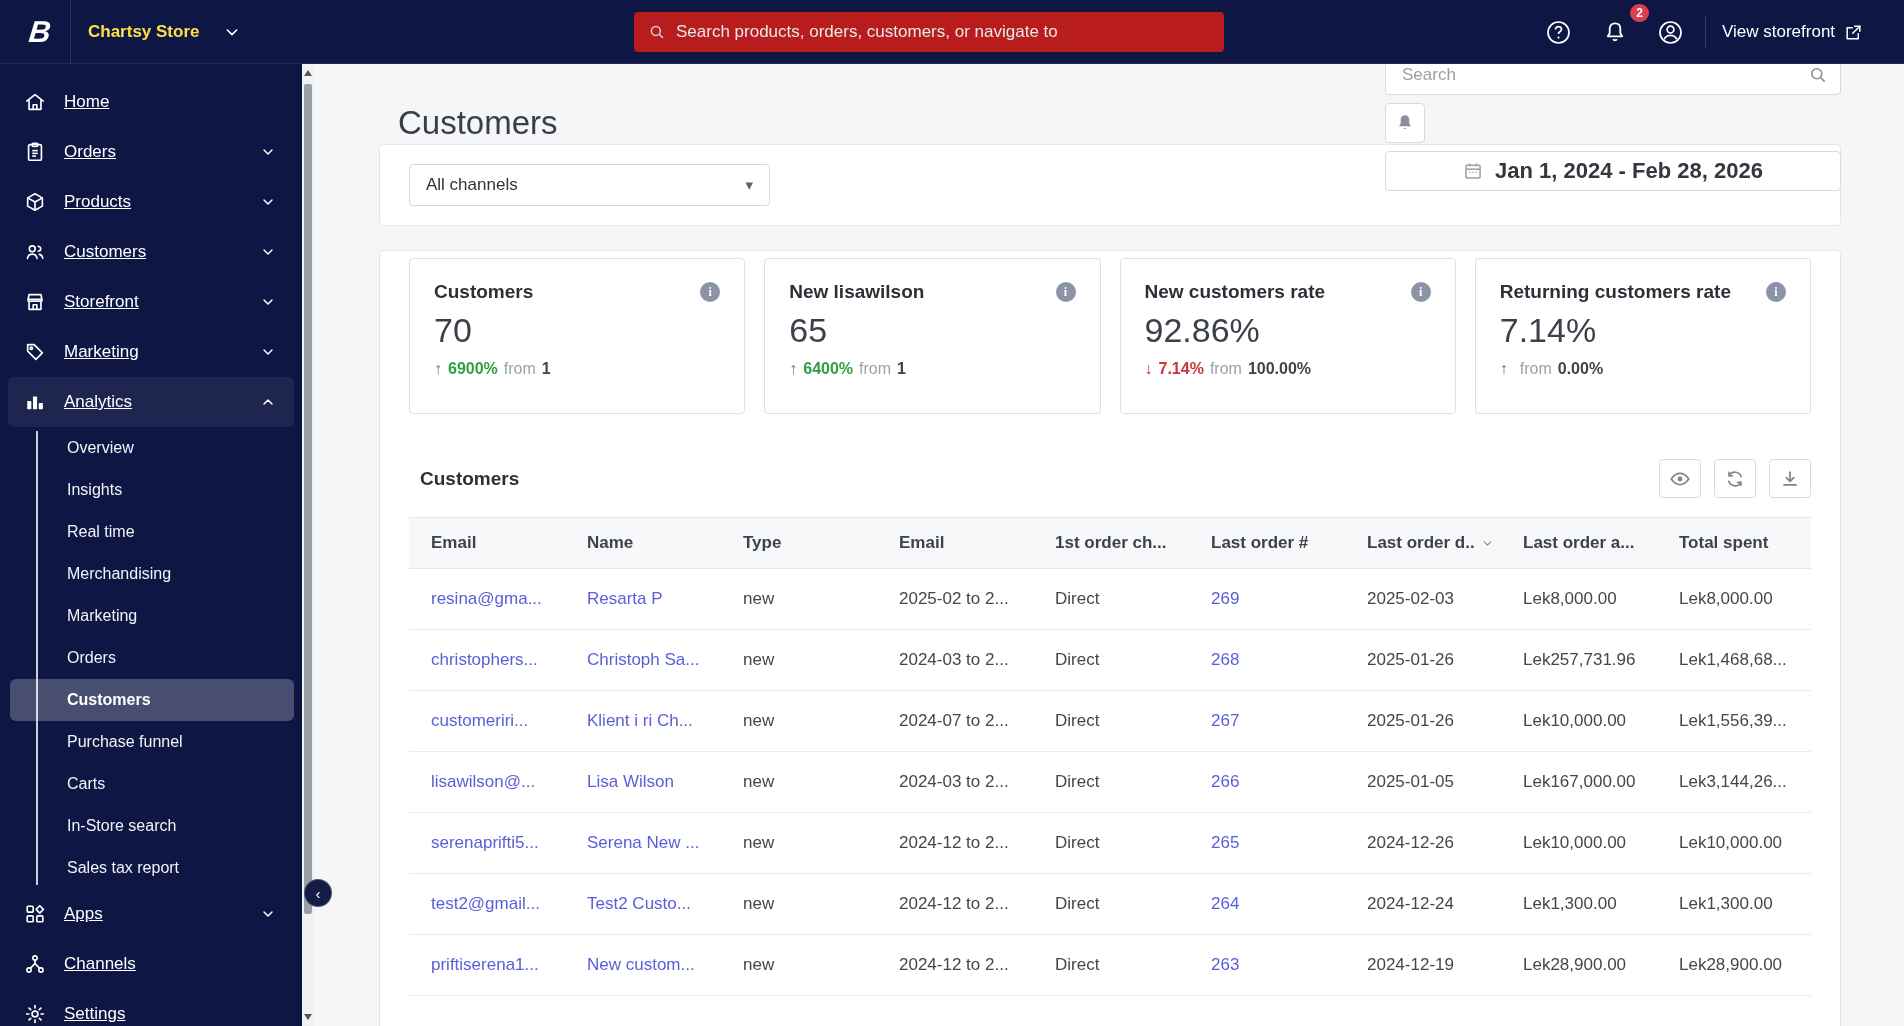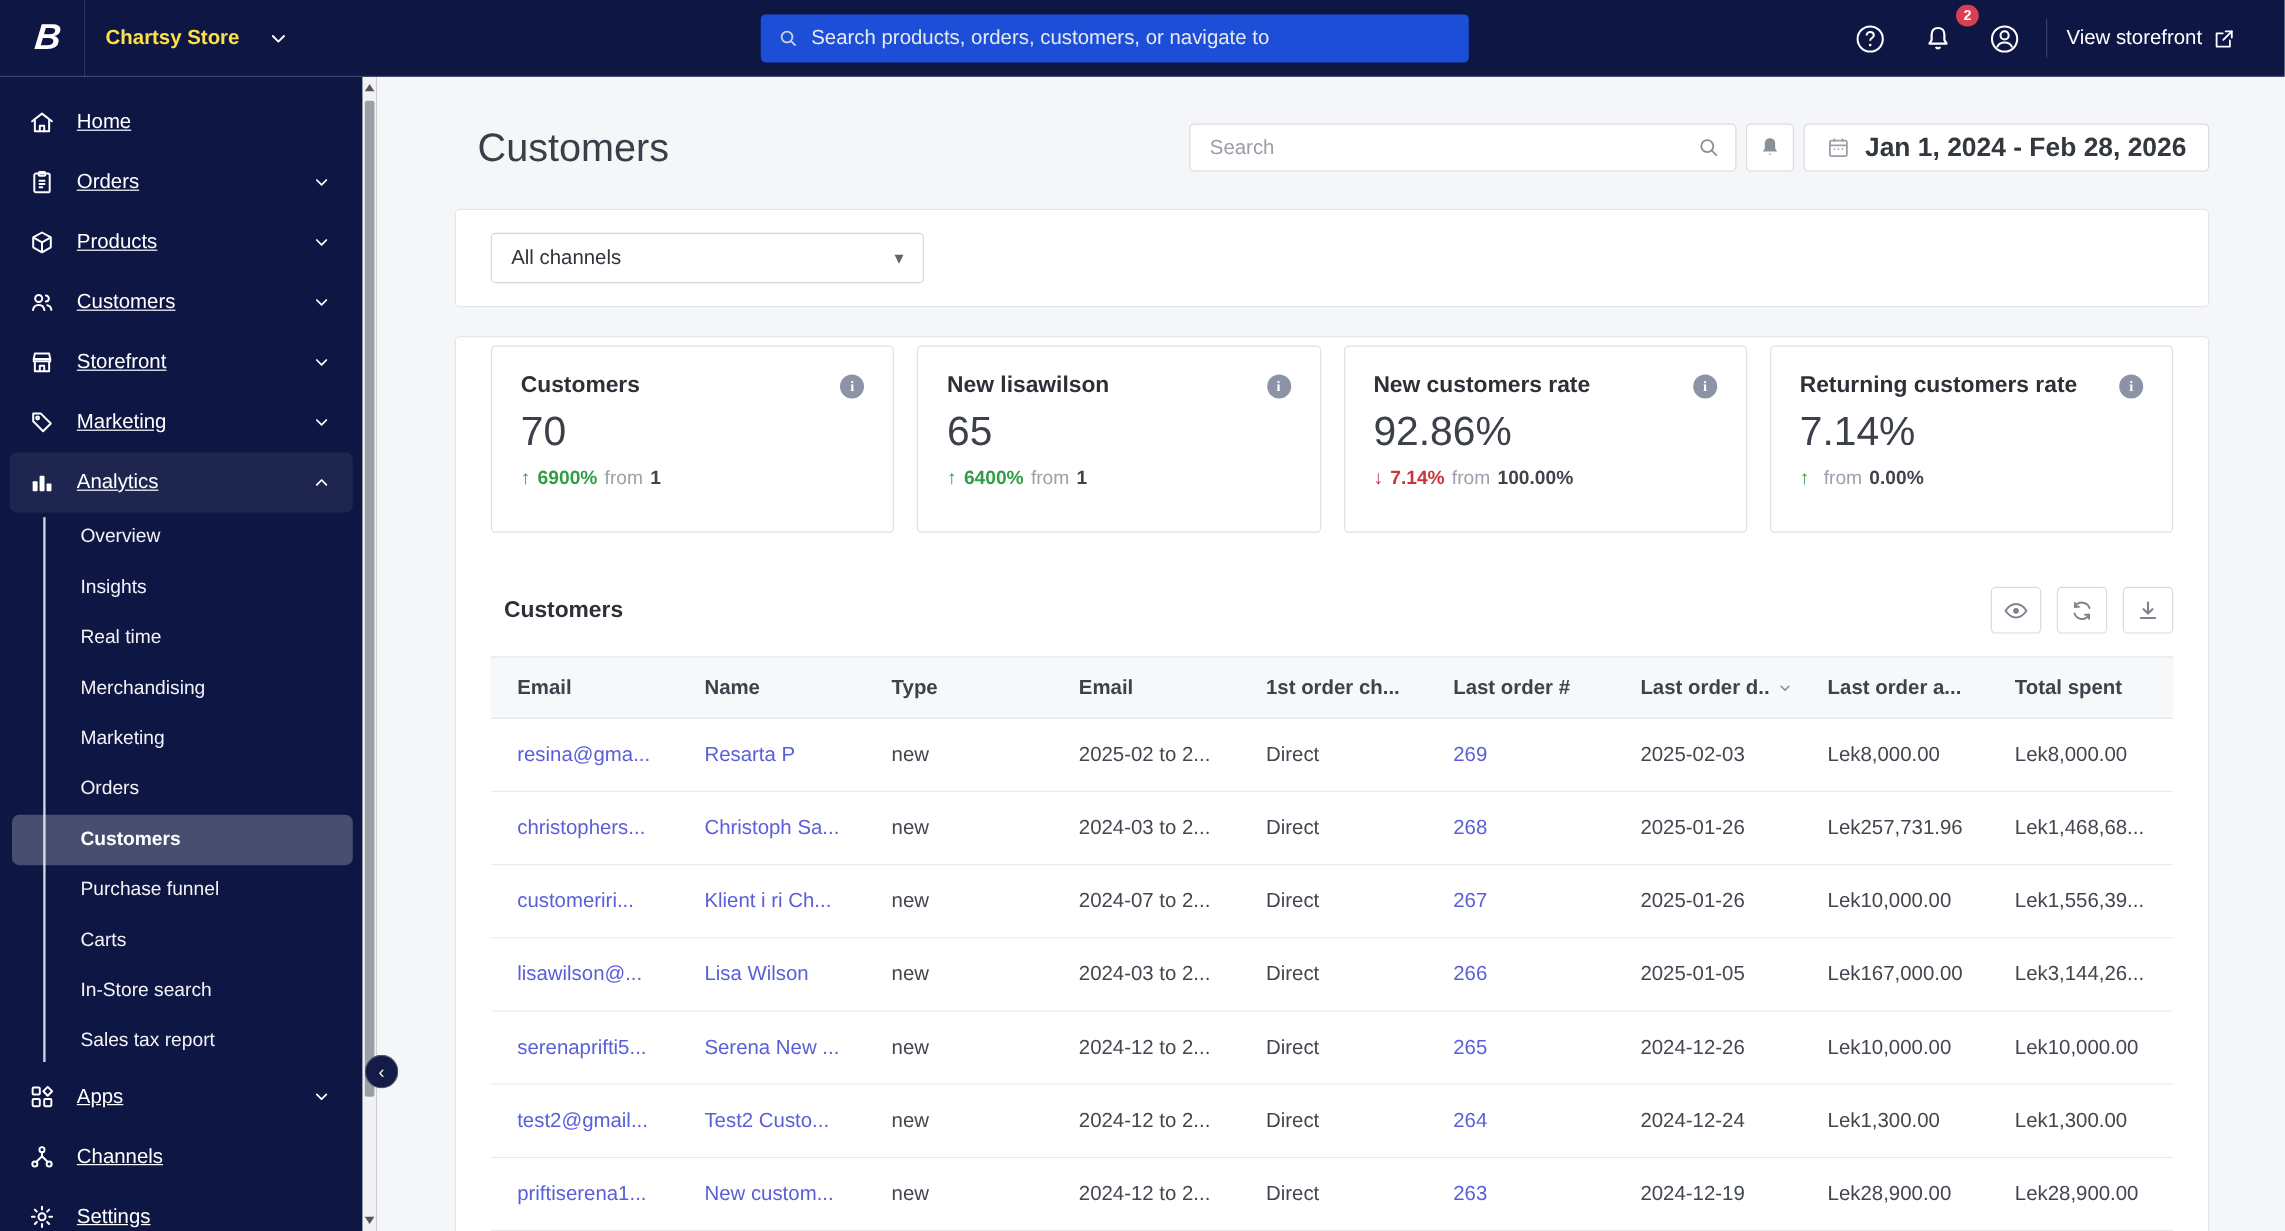--- a/index.html
+++ b/index.html
@@ -7,21 +7,21 @@
   body { font-family:"Liberation Sans", sans-serif; background:#f5f6f8; position:relative; }
 
   
   .topbar { position:absolute; left:0; top:0; width:1904px; height:64px; background:#0e1644;
             border-bottom:1px solid rgba(255,255,255,0.08); z-index:30; }
   .brand { position:absolute; left:22px; top:14px; width:36px; height:36px; display:flex; align-items:center; justify-content:center; }
   .brand b { color:#fff; font-size:30px; font-style:italic; font-weight:800; transform:skewX(-6deg); }
   .tb-divider1 { position:absolute; left:70px; top:0; width:1px; height:64px; background:rgba(255,255,255,0.12); }
   .store-btn { position:absolute; left:88px; top:0; height:64px; width:160px; display:flex; align-items:center; color:#fde047; font-size:17px; font-weight:700; }
   .store-chev { position:absolute; left:224px; top:24px; }
-  .tb-search { position:absolute; left:634px; top:12px; width:590px; height:40px; background:#1d4ed8; border-radius:4px;
+  .tb-search { position:absolute; left:634px; top:12px; width:590px; height:40px; background:#b91c1c; border-radius:4px;
                display:flex; align-items:center; padding:0 14px; }
   .tb-search input { background:transparent; border:none; outline:none; color:#eef0f4; font-size:17px; width:100%; margin-left:10px;
                      font-family:"Liberation Sans", sans-serif;}
   .tb-search input::placeholder { color:#e6e9ee; opacity:1; }
   .tb-ibtn { position:absolute; top:15px; width:34px; height:34px; display:flex; align-items:center; justify-content:center; cursor:pointer; }
   .help-btn { left:1541px; } .bell-btn { left:1598px; } .acct-btn { left:1653px; }
   .badge { position:absolute; left:1630px; top:4px; min-width:19px; height:18px; background:#da3e51; color:#fff;
            font-size:12px; font-weight:700; border-radius:9px; display:flex; align-items:center; justify-content:center; padding:0 5px; z-index:5;}
   .tb-divider2 { position:absolute; left:1705px; top:16px; width:1px; height:32px; background:rgba(255,255,255,0.18); }
   .storefront-link { position:absolute; left:1722px; top:0; height:64px; display:flex; align-items:center; gap:9px; color:#fff; font-size:17px; cursor:pointer; }
@@ -42,29 +42,29 @@
   .sb-up { position:absolute; left:2px; top:6px; width:0; height:0; border-left:4px solid transparent; border-right:4px solid transparent; border-bottom:6px solid #53565c; }
   .sb-down { position:absolute; left:2px; bottom:6px; width:0; height:0; border-left:4px solid transparent; border-right:4px solid transparent; border-top:6px solid #53565c; }
   .collapse-btn { position:absolute; left:304px; top:879px; width:28px; height:28px; background:#141b45; border:1px solid rgba(255,255,255,0.25);
                   border-radius:50%; color:#fff; display:flex; align-items:center; justify-content:center; font-size:15px; z-index:40; cursor:pointer; }
 
   
   .main { position:absolute; left:314px; top:64px; right:0; bottom:0; background:#f5f6f8; overflow:hidden; }
   .content { padding:0 63px 0 65px; }
   .page-head { margin-top:38px; height:42px; display:flex; align-items:center; }
   .page-title { font-size:33px; font-weight:300; color:#3a3e48; margin-left:19px; }
-  .head-controls { margin-left:auto; display:flex; gap:8px; }
+  .head-controls { margin-left:auto; display:flex; gap:8px;flex-direction:column; }
   .search-box { width:456px; height:40px; background:#fff; border:1px solid #d7dadf; border-radius:4px; display:flex; align-items:center; padding:0 12px 0 16px; }
   .search-box input { border:none; outline:none; font-size:17px; color:#3a3e48; width:100%; font-family:"Liberation Sans", sans-serif; }
   .search-box input::placeholder { color:#9aa0a8; opacity:1; }
   .wbtn { background:#fff; border:1px solid #d7dadf; border-radius:4px; display:flex; align-items:center; justify-content:center; cursor:pointer; }
   .bell-wbtn { width:40px; height:40px; }
   .date-btn { height:40px; padding:0 18px; gap:12px; font-size:22px; font-weight:600; color:#33373e; }
 
-  .panelA { margin-top:30px; height:82px; background:#fff; border:1px solid #e4e7ea; border-radius:4px; display:flex; align-items:center; padding-left:29px; }
+  .panelA { height:82px; background:#fff; border:1px solid #e4e7ea; border-radius:4px; display:flex; align-items:center; padding-left:29px; }
   .channel-select { width:361px; height:42px; border:1px solid #d4d7dc; border-radius:4px; display:flex; align-items:center; padding:0 16px; font-size:17px; color:#2f333b; cursor:pointer; background:#fff; position:relative;}
   .caret { margin-left:auto; color:#5f6570; font-size:15px; }
 
   .panelB { margin-top:24px; height:780px; background:#fff; border:1px solid #e4e7ea; border-radius:4px; overflow:hidden; }
   .cards { display:flex; gap:19px; padding:7px 29px 0 29px; }
   .card { flex:1; height:156px; border:1px solid #dde1e6; border-radius:4px; background:#fff; padding:22px 24px; }
   .card-top { display:flex; align-items:center; }
   .card-title { font-size:19px; font-weight:600; color:#2c3037; }
   .info-dot { margin-left:auto; width:20px; height:20px; border-radius:50%; background:#8c93a6; color:#fff; font-size:12px; font-weight:700;
               display:flex; align-items:center; justify-content:center; font-family:"Liberation Serif", serif; }

